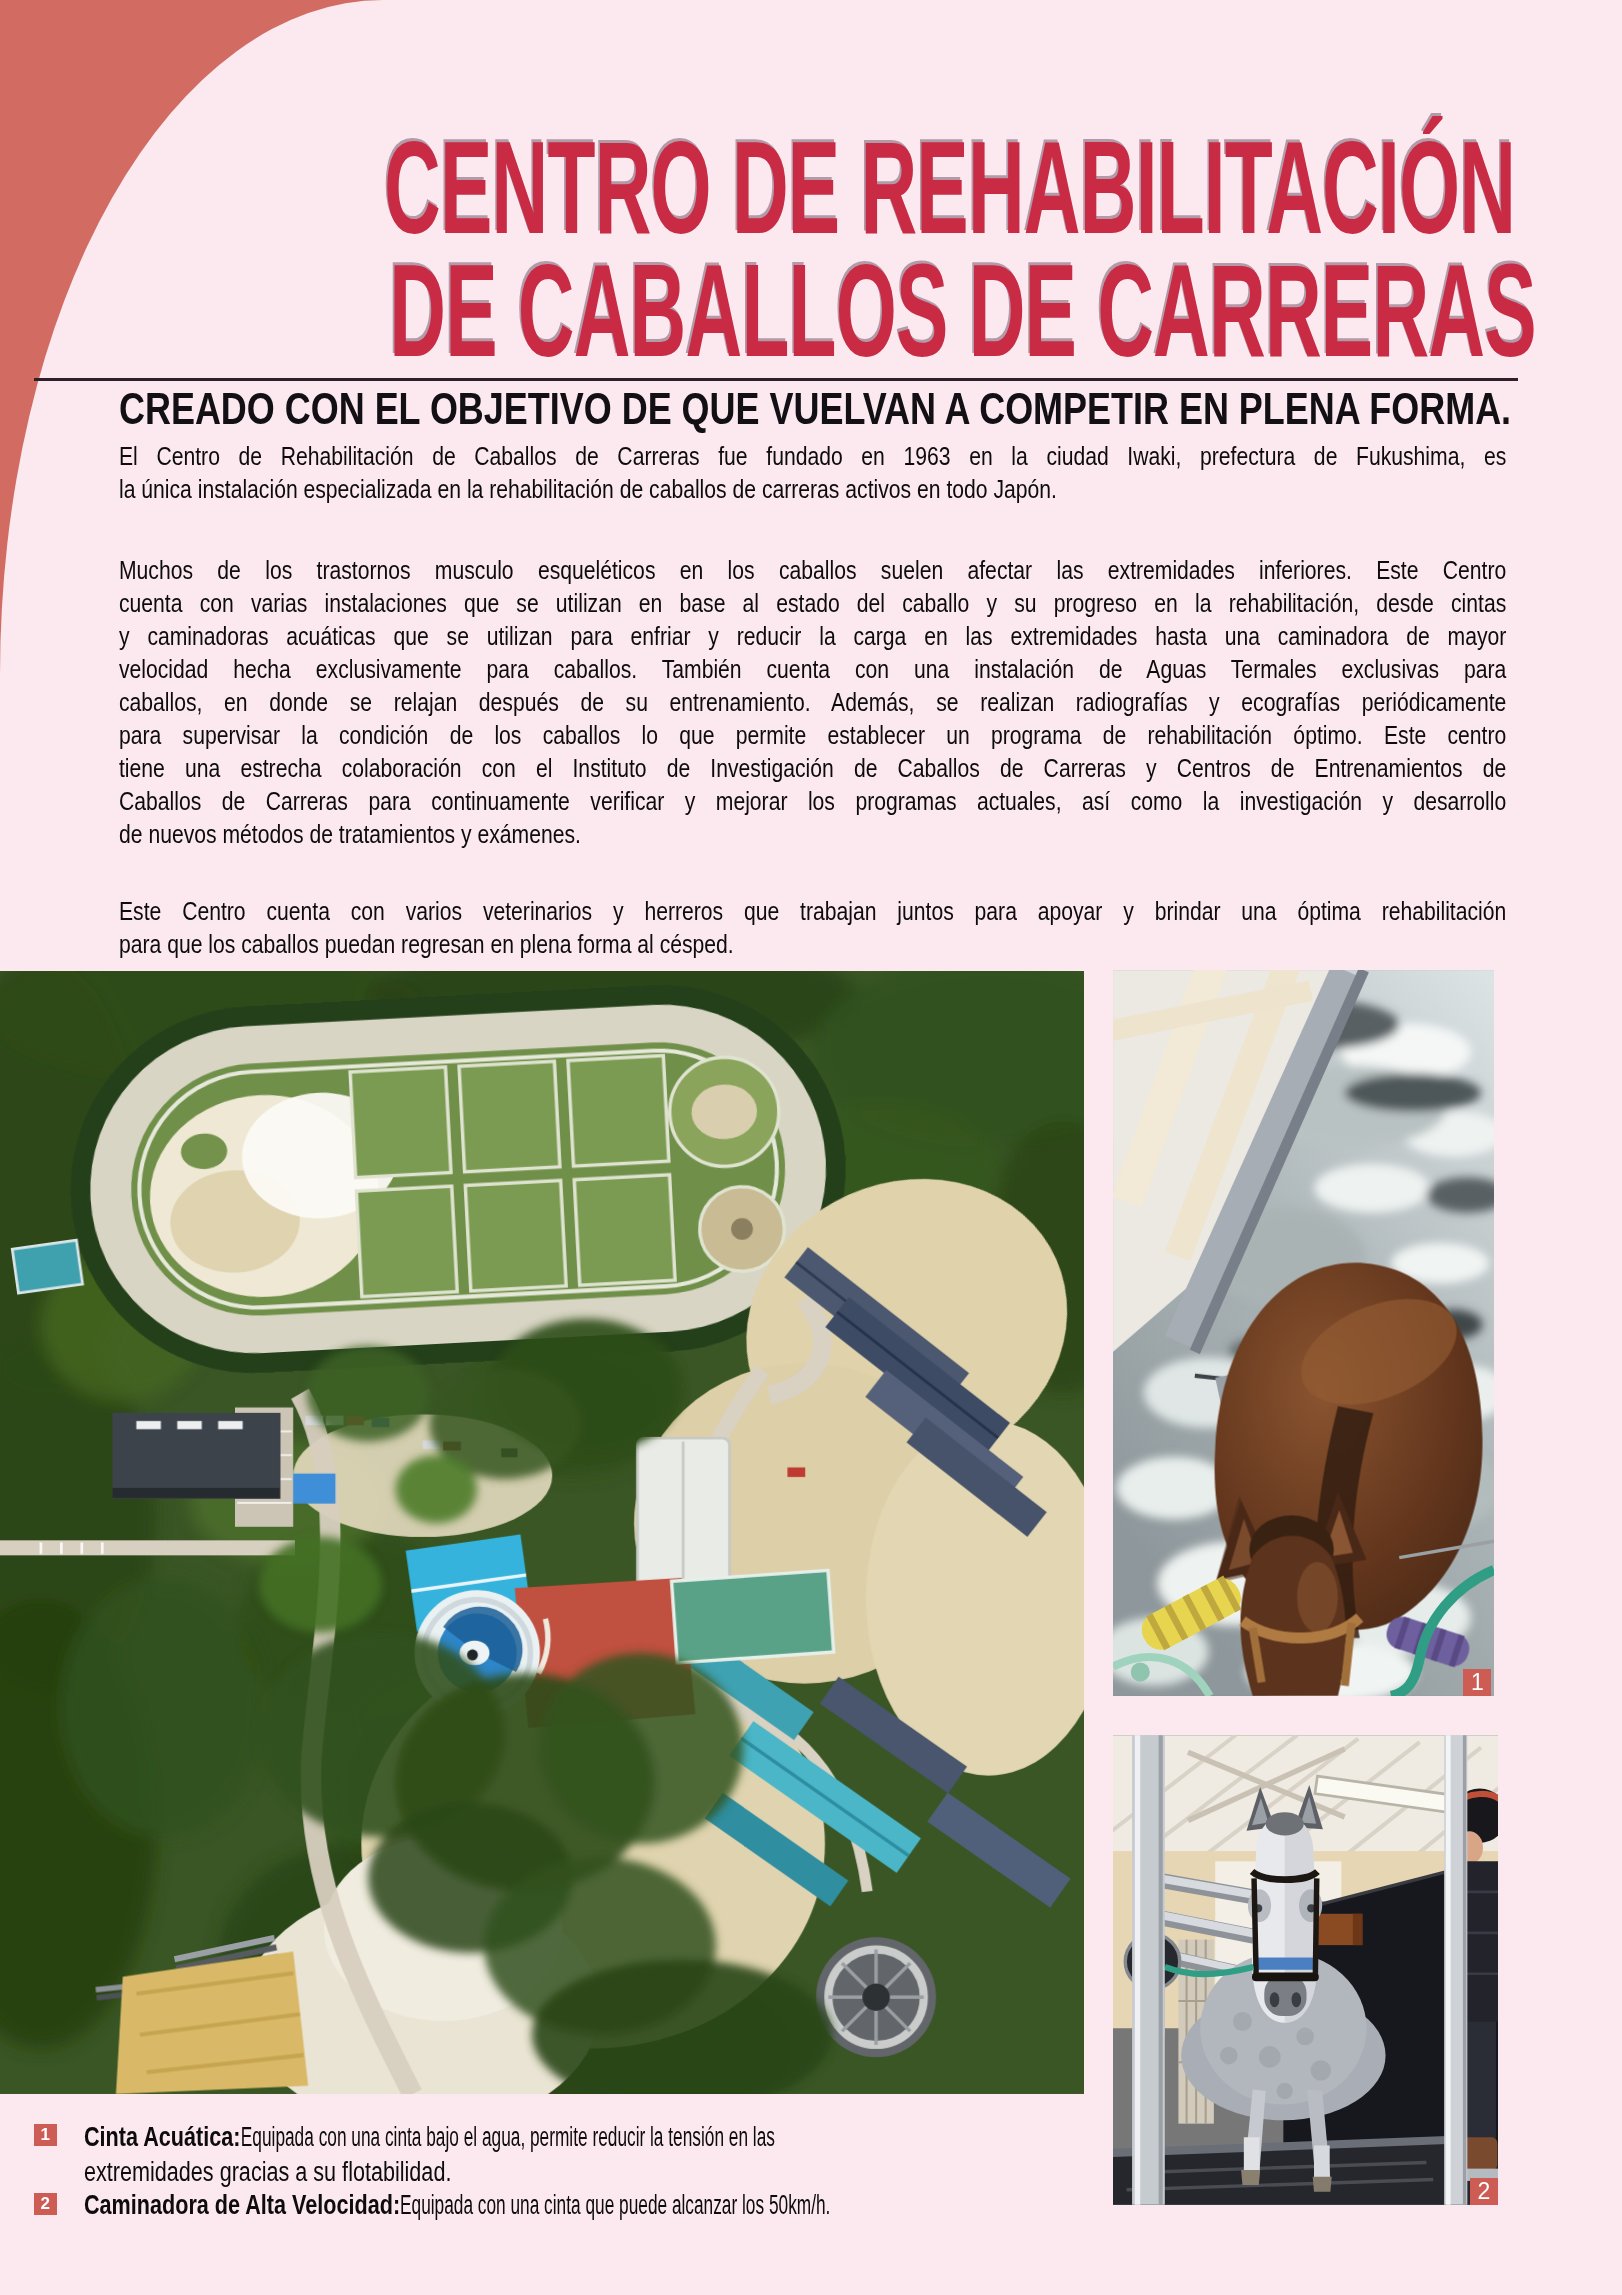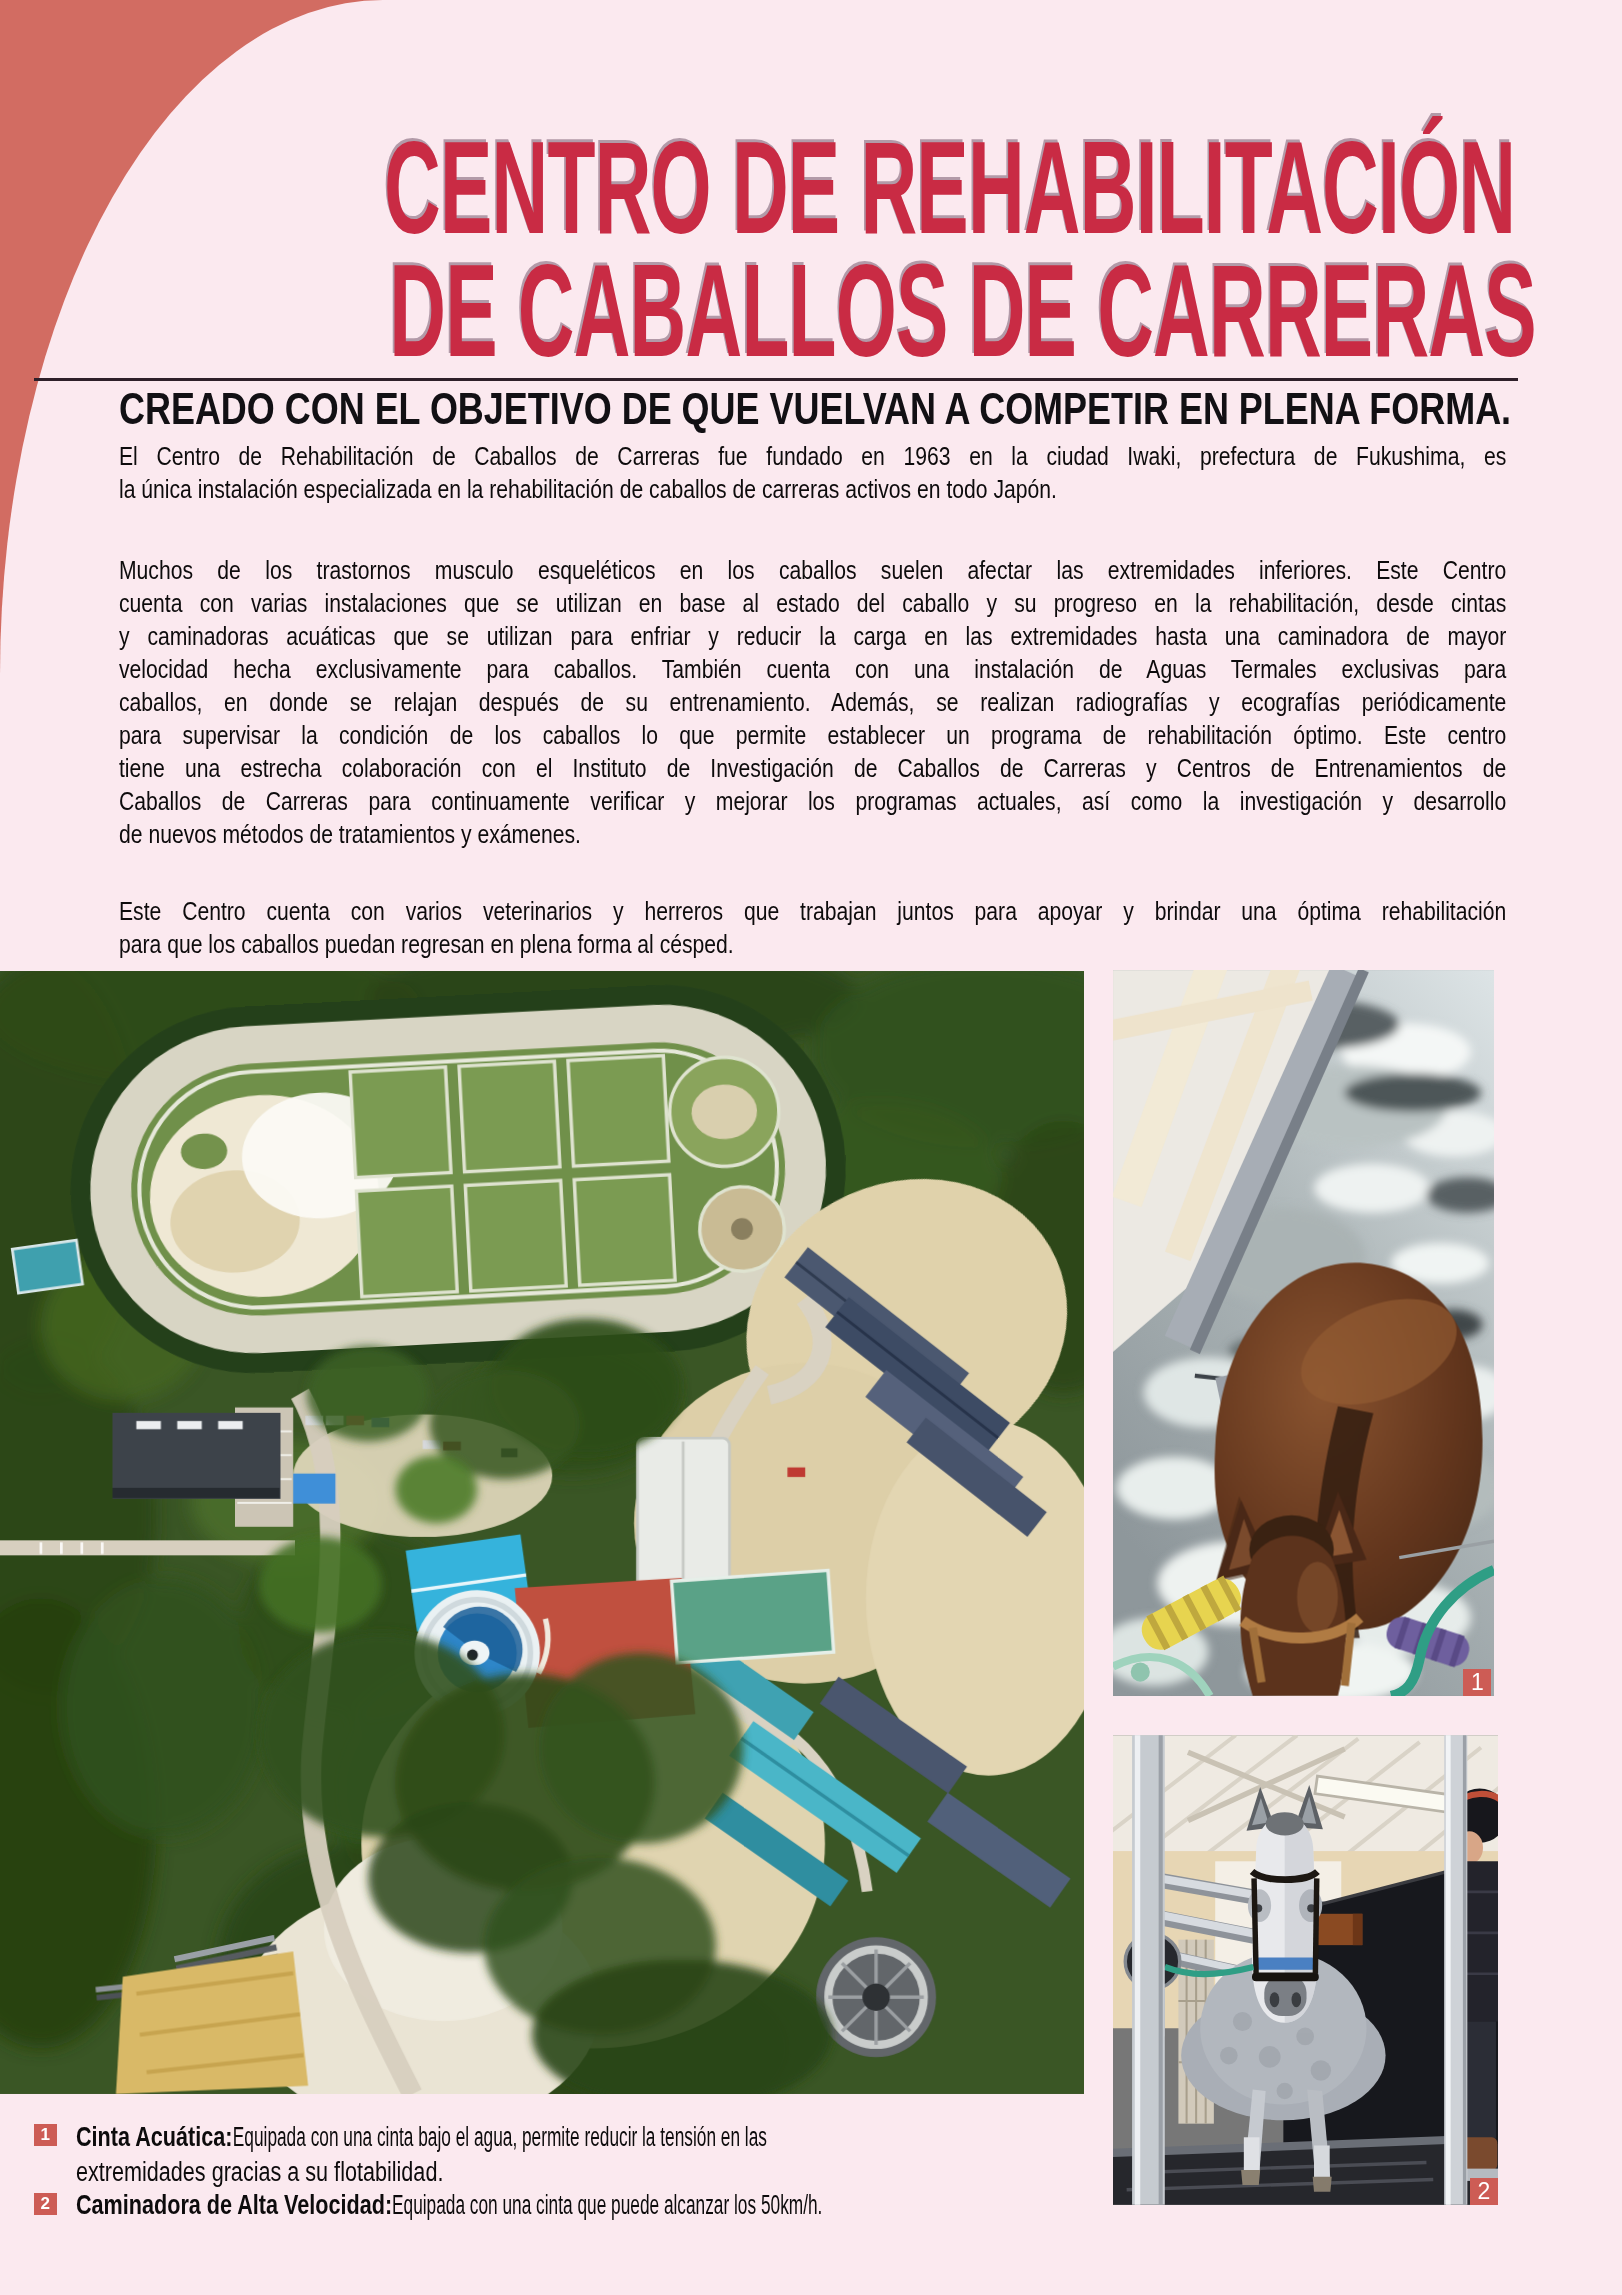--- a/index.html
+++ b/index.html
@@ -57,21 +57,21 @@
   .pbadge.b1{right:2.7px;bottom:0;}
   .pbadge.b2{right:0;bottom:0;}
   
   .cbadge{
     position:absolute;left:34px;width:22.5px;height:22px;
     background:#cd5c55;color:#fff;font-weight:700;
     font-size:17px;line-height:22px;text-align:center;
   }
   .cb1{top:2124px;}
   .cb2{top:2193px;}
-  .capline{position:absolute;left:76px;white-space:nowrap;}
+  .capline{position:absolute;left:84px;white-space:nowrap;}
   .capline span{display:inline-block;transform:scaleX(0.8);transform-origin:0 0;
     font-size:27px;line-height:30px;color:#0d0b0c;}
   .capline b{font-weight:700;}
   .cl1{top:2122px;}
   .cl2{top:2157px;}
   .cl3{top:2190px;text-align:right;}
 </style>
 </head>
 <body>
 

